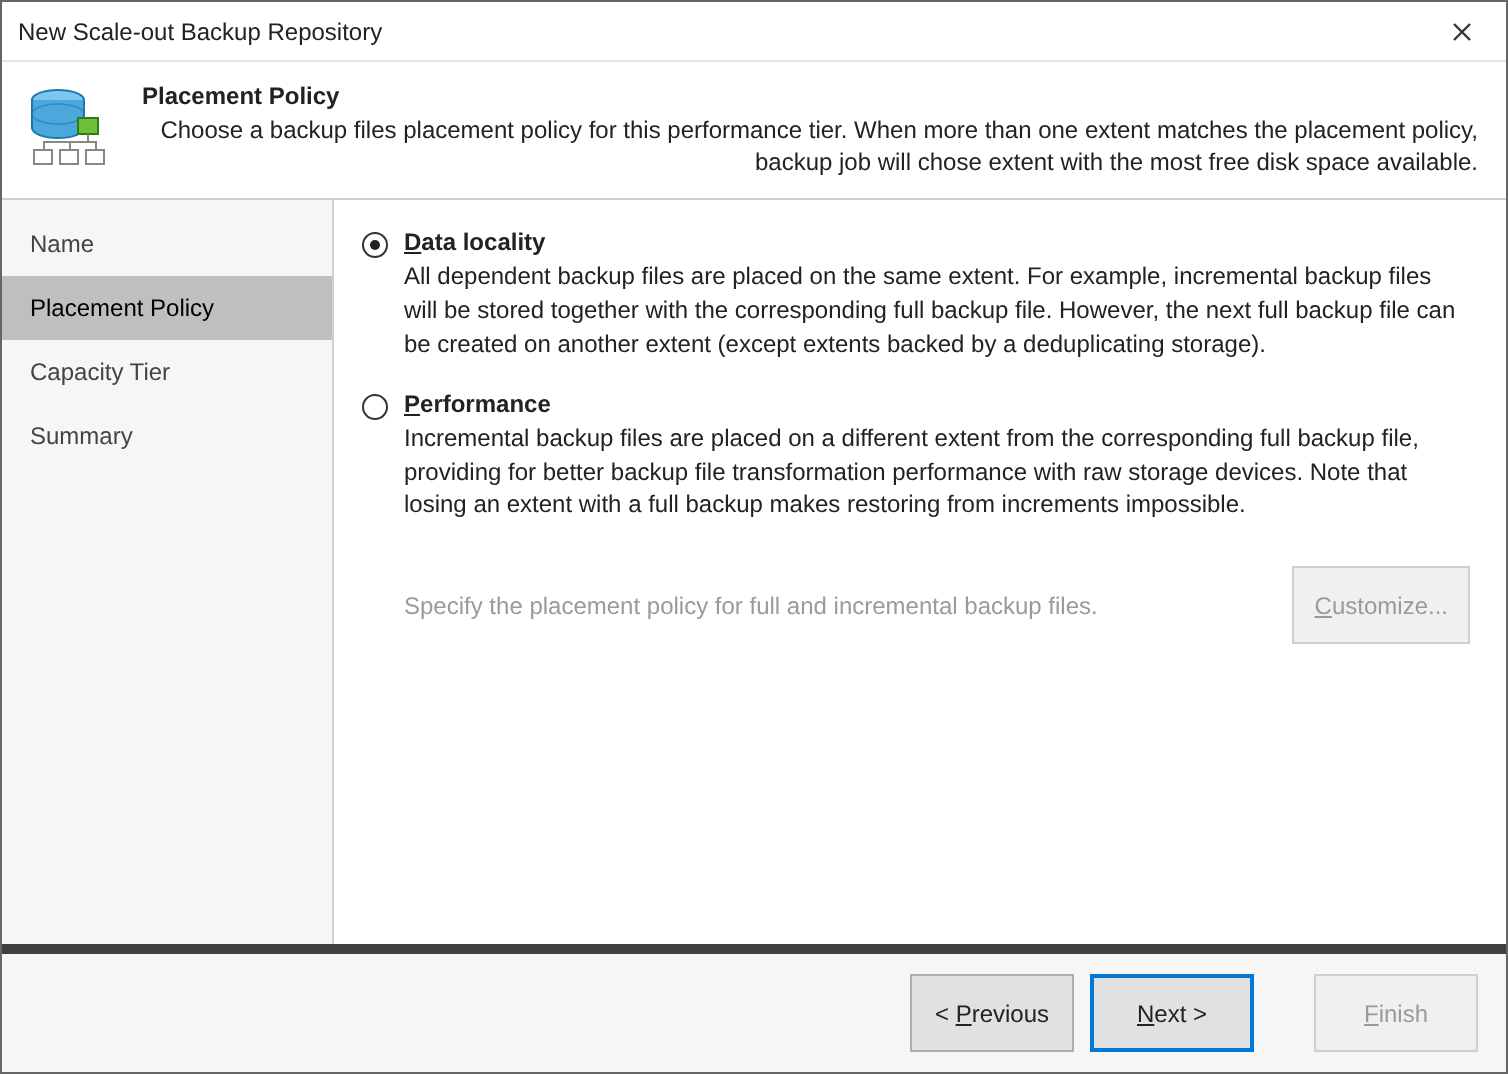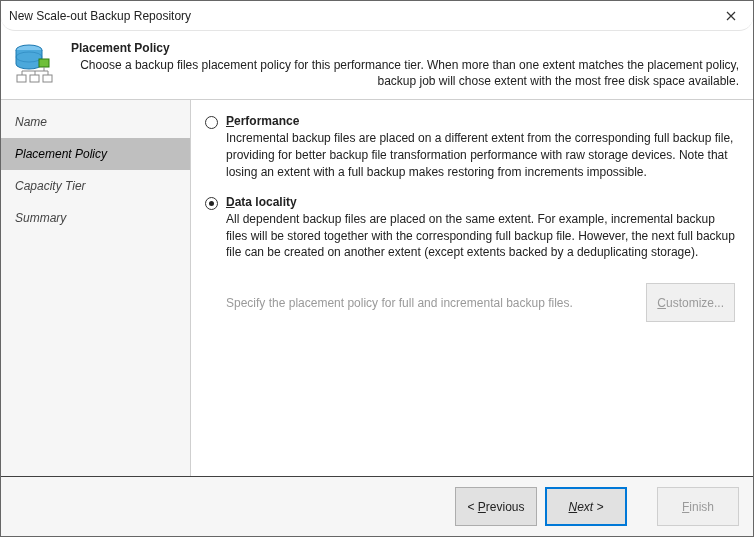--- a/index.html
+++ b/index.html
@@ -16,21 +16,20 @@
     flex-direction: column;
     overflow: hidden;
   }
   .titlebar {
     height: 30px;
     display: flex;
     align-items: center;
     padding: 0 0 0 8px;
     background: #fff;
     border-bottom: 1px solid #e5e5e5;
-    border-radius: 14px;
   }
   .titlebar .title { flex: 1; font-size: 12px; }
   .close-btn {
     width: 45px;
     height: 30px;
     display: flex;
     align-items: center;
     justify-content: center;
     font-size: 14px;
     color: #333;
@@ -50,25 +49,24 @@
   .header-title { font-weight: 700; font-size: 12px; margin-bottom: 2px; }
   .header-desc { font-size: 12px; color: #222; line-height: 1.35; text-align: right; }
 
   .body {
     flex: 1;
     display: flex;
     min-height: 0;
   }
 
   .nav {
-    width: 190px;
+    width: 166px;
     background: #f6f6f6;
     border-right: 1px solid #cfcfcf;
     padding-top: 6px;
-    font-style: italic;
   }
   .nav-item {
     padding: 9px 14px;
     font-size: 12px;
     color: #444;
     cursor: pointer;
   }
   .nav-item.selected {
     background: #bfbfbf;
     color: #000;
@@ -129,26 +127,25 @@
   }
   .btn:disabled {
     color: #9a9a9a;
     cursor: default;
     background: #f0f0f0;
     border-color: #cfcfcf;
   }
   .btn.default {
     border: 2px solid #0078d7;
     padding: 0 9px;
-    font-style: italic;
   }
   .mn { text-decoration: underline; }
 
   .footer {
-    border-top: 1px solid #404040;
+    border-top: 5px solid #404040;
     padding: 10px 14px;
     display: flex;
     justify-content: flex-end;
     gap: 8px;
     background: #f6f6f6;
   }
   .footer .gap { width: 14px; }
 </style>
 </head>
 <body>
@@ -185,35 +182,35 @@
   <div class="nav">
     <div class="nav-item">Name</div>
     <div class="nav-item selected">Placement Policy</div>
     <div class="nav-item">Capacity Tier</div>
     <div class="nav-item">Summary</div>
   </div>
 
   <div class="content">
 
     <div class="option">
+      <div class="radio checked"></div>
+      <div class="opt-body">
+        <div class="opt-label"><span class="mn">D</span><span>ata locality</span></div>
+        <div class="opt-desc">All dependent backup files are placed on the same extent. For example, incremental backup files will be stored together with the corresponding full backup file. However, the next full backup file can be created on another extent (except extents backed by a deduplicating storage).</div>
+      </div>
+    </div>
+
+    <div class="option">
       <div class="radio"></div>
       <div class="opt-body">
         <div class="opt-label"><span class="mn">P</span><span>erformance</span></div>
         <div class="opt-desc">Incremental backup files are placed on a different extent from the corresponding full backup file, providing for better backup file transformation performance with raw storage devices. Note that losing an extent with a full backup makes restoring from increments impossible.</div>
       </div>
     </div>
 
-    <div class="option">
-      <div class="radio checked"></div>
-      <div class="opt-body">
-        <div class="opt-label"><span class="mn">D</span><span>ata locality</span></div>
-        <div class="opt-desc">All dependent backup files are placed on the same extent. For example, incremental backup files will be stored together with the corresponding full backup file. However, the next full backup file can be created on another extent (except extents backed by a deduplicating storage).</div>
-      </div>
-    </div>
-
     <div class="spec-row">
       <div class="spec-text">Specify the placement policy for full and incremental backup files.</div>
       <button class="btn" disabled=""><span class="mn">C</span><span>ustomize...</span></button>
     </div>
 
   </div>
 </div>
 
 <div class="footer">
   <button class="btn"><span>&lt; </span><span class="mn">P</span><span>revious</span></button>

